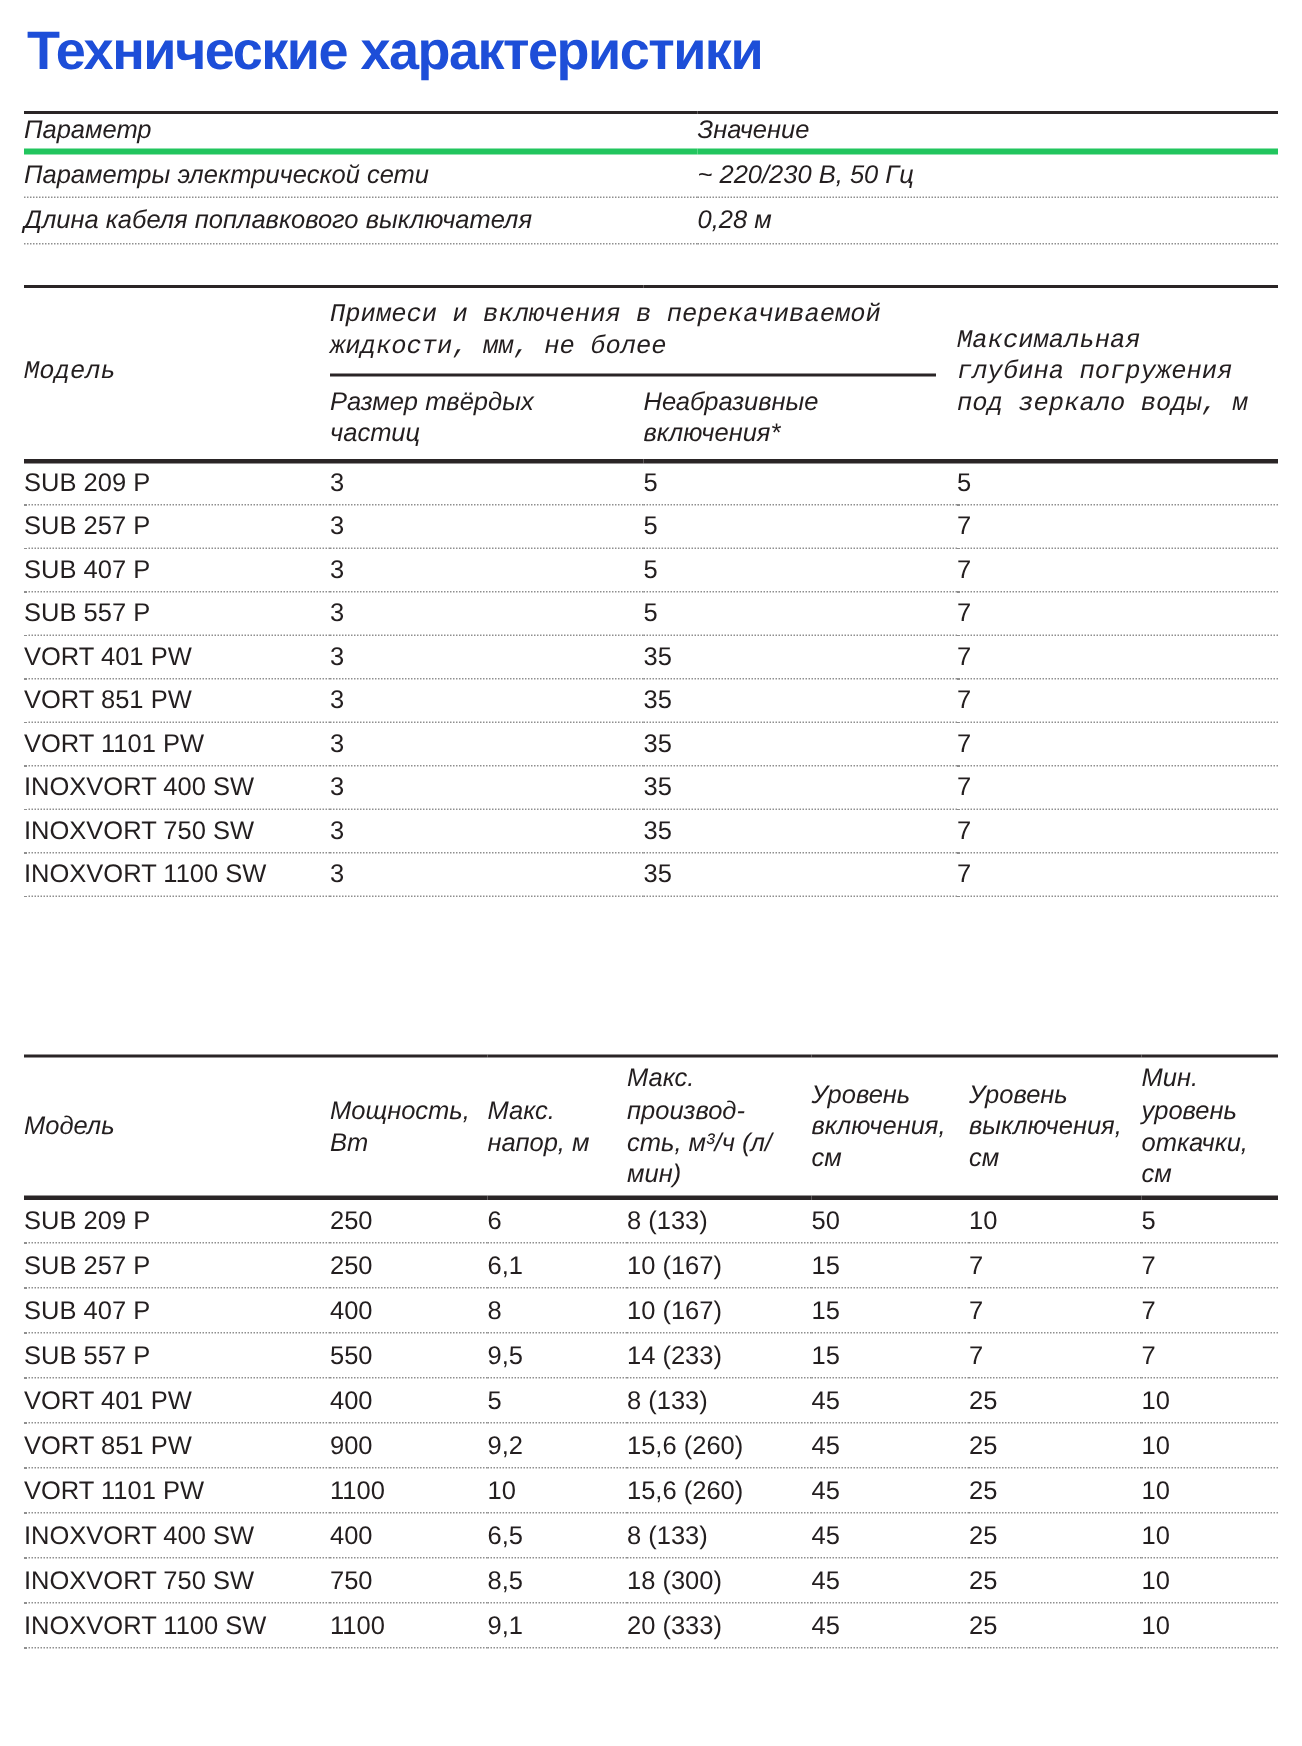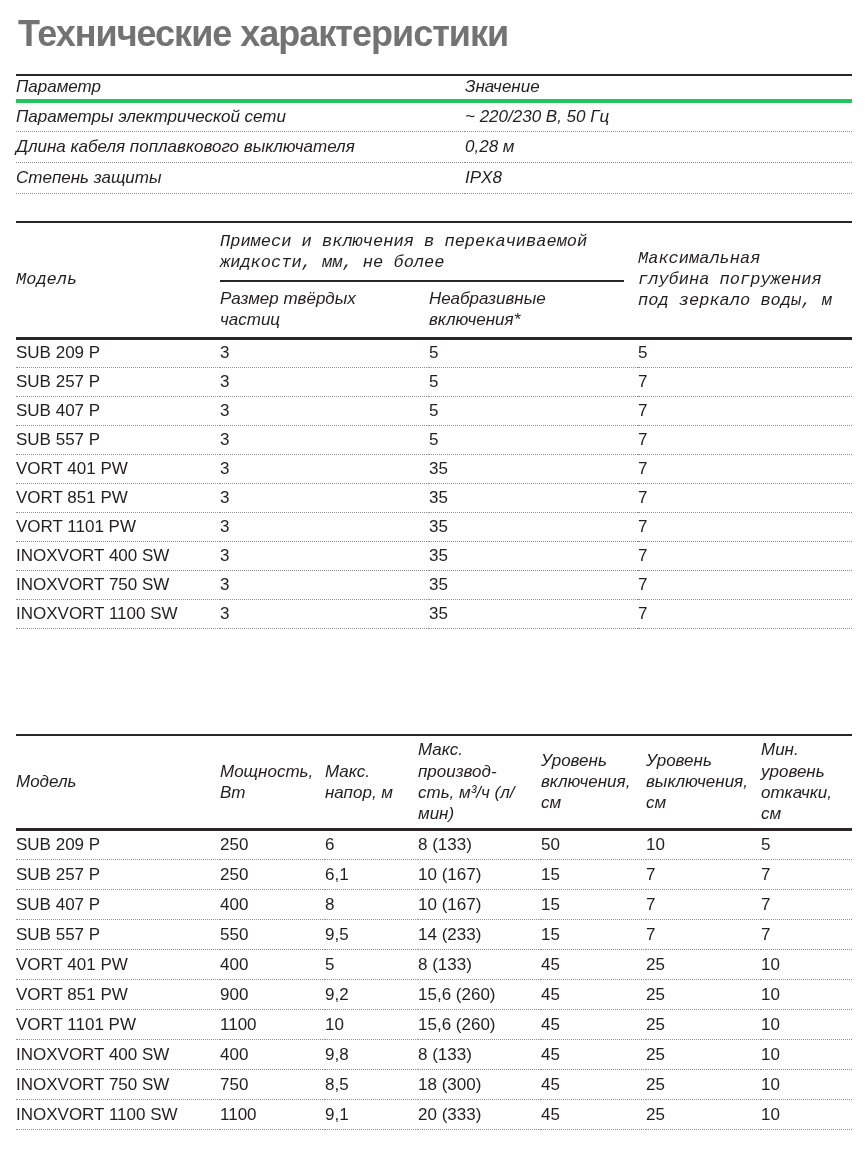--- a/index.html
+++ b/index.html
@@ -10,21 +10,21 @@
     font-family: "Liberation Sans", sans-serif;
     color: #231e1f;
     overflow: hidden;
   }
   .page { padding: 14px 16px 0 16px; }
 
   .page-title {
     font-size: 36px;
     font-weight: bold;
     letter-spacing: -1px;
-    color: #737373;
+    color: #1d4ed8;
     margin-left: 2px;
     line-height: 1.1;
   }
 
   table {
     border-collapse: collapse;
     table-layout: fixed;
     width: 836px;
     font-size: 17px;
     color: #231e1f;
@@ -93,24 +93,20 @@
           <td class="c1">Параметры электрической сети</td>
           <td class="c2">~ 220/230 В, 50 Гц</td>
         </tr>
 
 
         <tr>
           <td class="c1">Длина кабеля поплавкового выключателя</td>
           <td class="c2">0,28 м</td>
         </tr>
 
-        <tr>
-          <td class="c1">Степень защиты</td>
-          <td class="c2">IPX8</td>
-        </tr>
       </tbody>
   </table>
 
   <table class="t2">
     <thead>
       <tr class="row1">
         <th class="c1 model-col" rowspan="2">Модель</th>
         <th class="span-col" colspan="2">
           <div class="group-box">Примеси и включения в перекачиваемой жидкости, мм, не более</div>
         </th>
@@ -275,21 +271,21 @@
           <td class="c3">10</td>
           <td class="c4">15,6 (260)</td>
           <td class="c5">45</td>
           <td class="c6">25</td>
           <td class="c7">10</td>
         </tr>
 
         <tr>
           <td class="c1">INOXVORT 400 SW</td>
           <td class="c2">400</td>
-          <td class="c3">9,8</td>
+          <td class="c3">6,5</td>
           <td class="c4">8 (133)</td>
           <td class="c5">45</td>
           <td class="c6">25</td>
           <td class="c7">10</td>
         </tr>
 
         <tr>
           <td class="c1">INOXVORT 750 SW</td>
           <td class="c2">750</td>
           <td class="c3">8,5</td>

